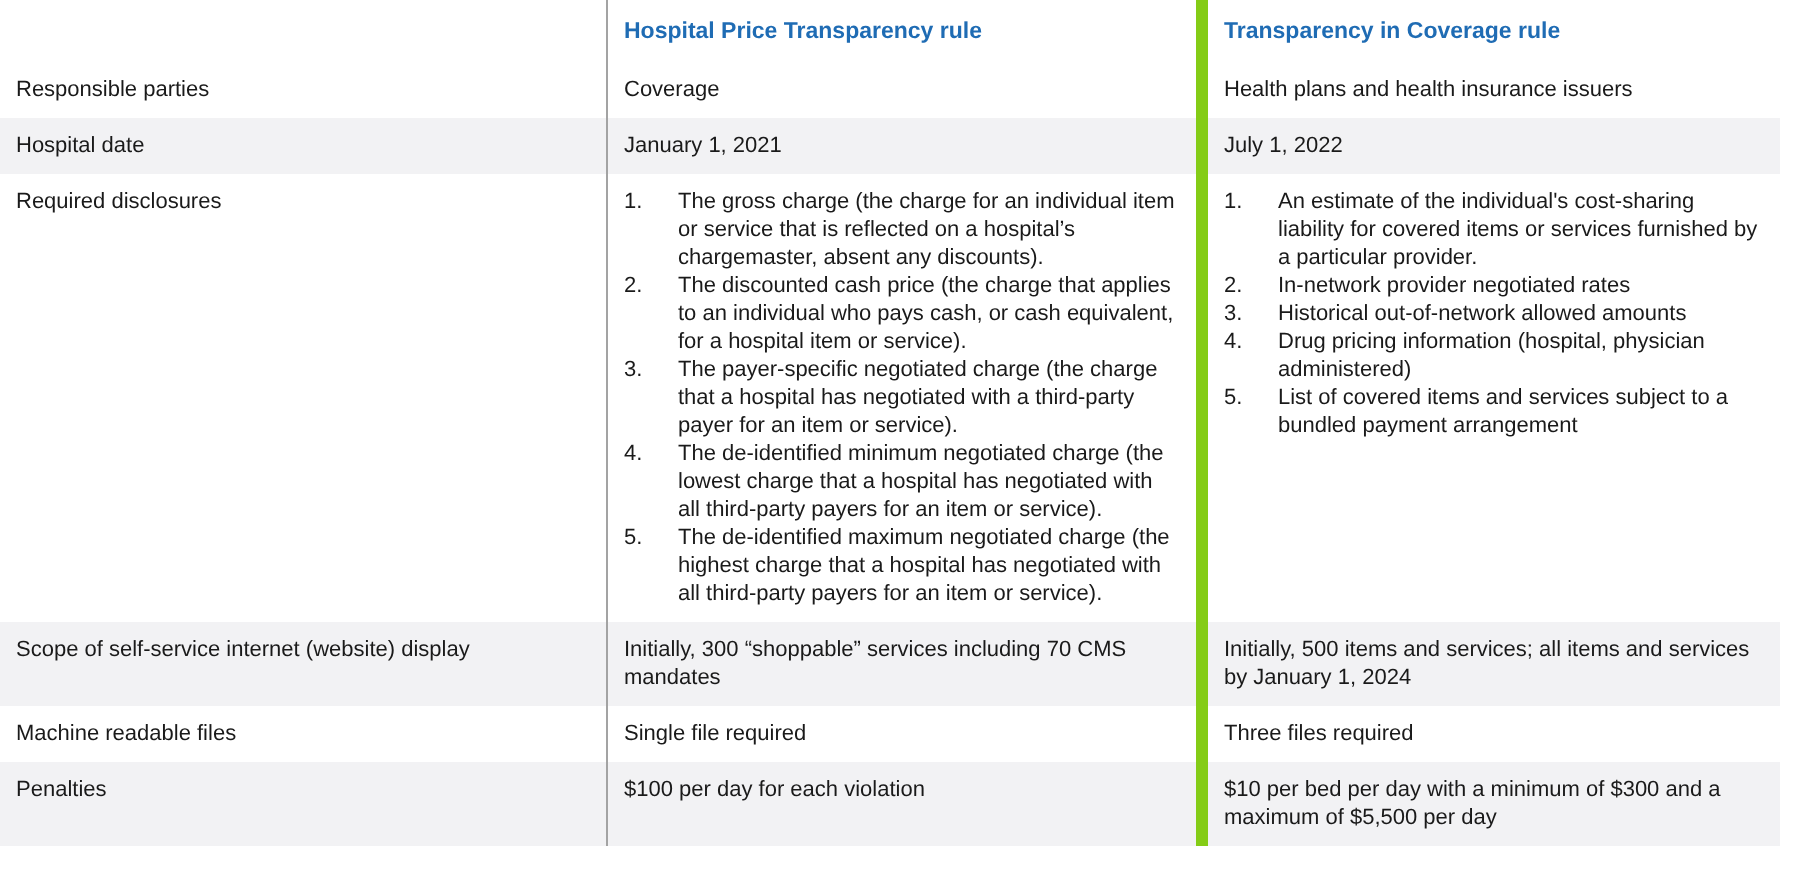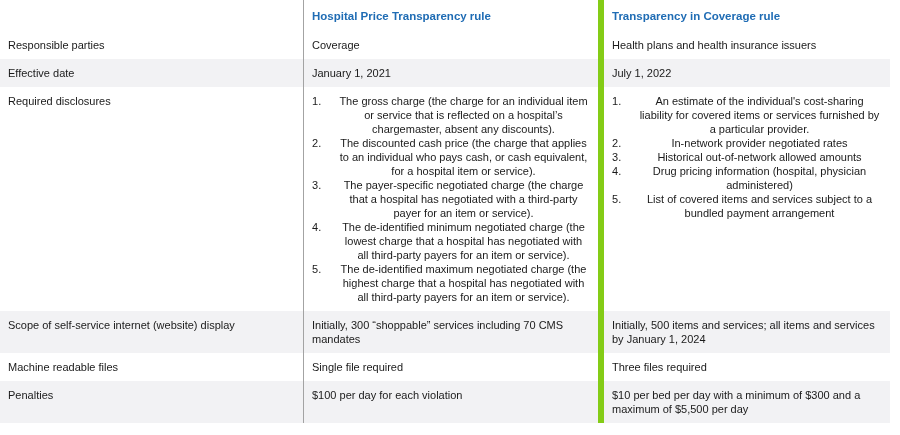--- a/index.html
+++ b/index.html
@@ -49,21 +49,20 @@
   .num-list {
     margin: 0;
     padding: 0;
     list-style: none;
     counter-reset: item;
   }
   .num-list li {
     position: relative;
     padding-left: 27px;
     counter-increment: item;
-    text-align: center;
   }
   .num-list li::before {
     content: counter(item) ".";
     position: absolute;
     left: 0;
     top: 0;
   }
 </style>
 </head>
 <body>
@@ -77,21 +76,21 @@
       <div class="cell c3 col-head">Transparency in Coverage rule</div>
     </div>
 
     <div class="t-row">
       <div class="cell c1">Responsible parties</div>
       <div class="cell c2">Coverage</div>
       <div class="cell c3">Health plans and health insurance issuers</div>
     </div>
 
     <div class="t-row striped">
-      <div class="cell c1">Effective date</div>
+      <div class="cell c1">Hospital date</div>
       <div class="cell c2">January 1, 2021</div>
       <div class="cell c3">July 1, 2022</div>
     </div>
 
     <div class="t-row">
       <div class="cell c1">Required disclosures</div>
       <div class="cell c2">
         <ol class="num-list">
           <li>The gross charge (the charge for an individual item or service that is reflected on a hospital’s chargemaster, absent any discounts).</li>
           <li>The discounted cash price (the charge that applies to an individual who pays cash, or cash equivalent, for a hospital item or service).</li>

